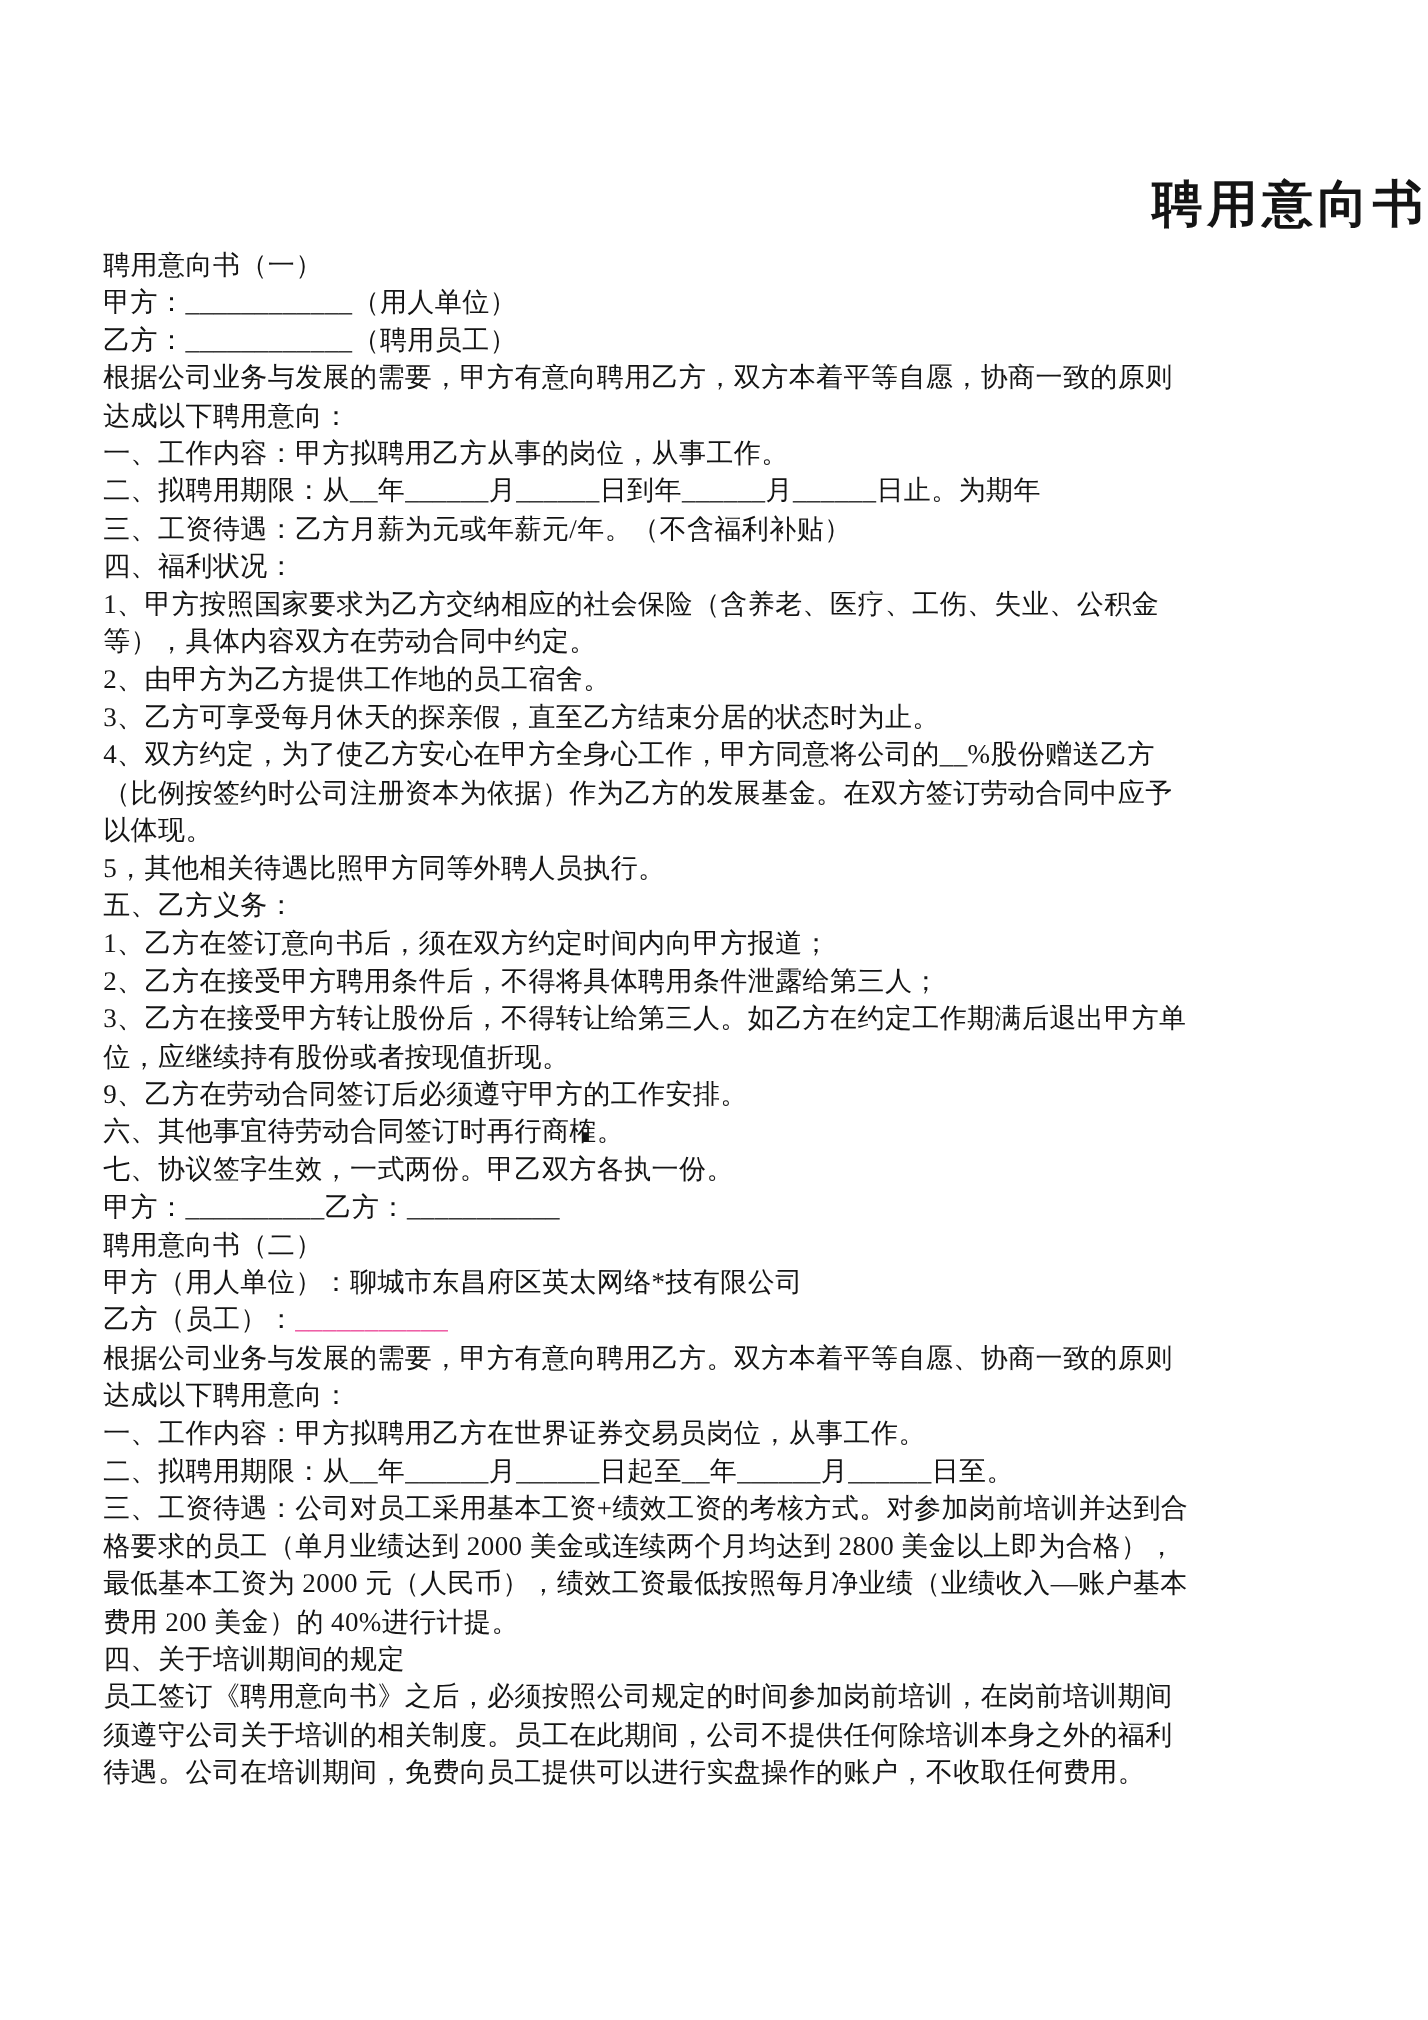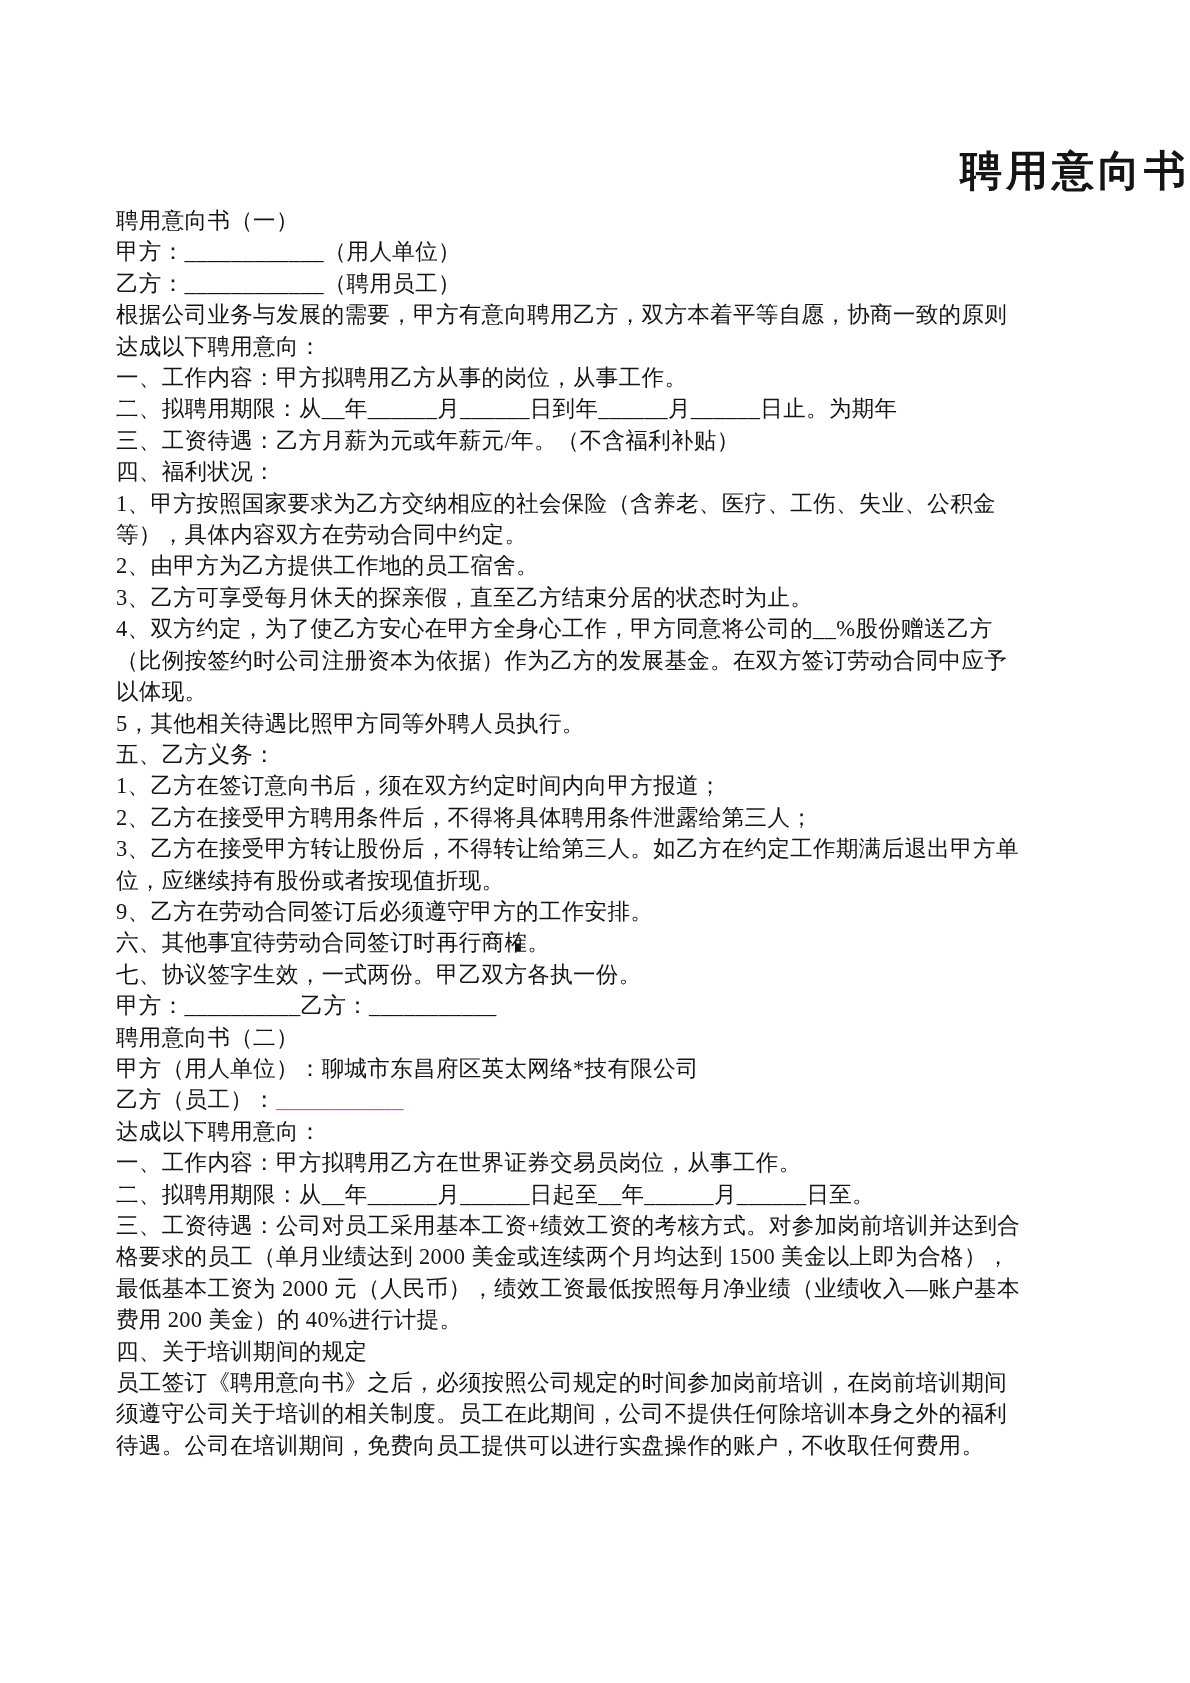--- a/index.html
+++ b/index.html
@@ -20,21 +20,21 @@
     margin: 0;
     padding-top: 146px;
     text-align: right;
     font-size: 42px;
     line-height: 50px;
     font-weight: 700;
     letter-spacing: 4px;
   }
   .doc-body {
     margin-top: 9px;
-    padding: 0 116px;
+    padding: 0 86px;
     font-size: 22.5px;
     line-height: 31.4px;
     letter-spacing: 0.35px;
   }
   .doc-line {
     white-space: nowrap;
   }
   .muted {
     color: #ec4899;
   }
@@ -67,25 +67,26 @@
       <div class="doc-line"><span>2、乙方在接受甲方聘用条件后，不得将具体聘用条件泄露给第三人；</span></div>
       <div class="doc-line"><span>3、乙方在接受甲方转让股份后，不得转让给第三人。如乙方在约定工作期满后退出甲方单</span></div>
       <div class="doc-line"><span>位，应继续持有股份或者按现值折现。</span></div>
       <div class="doc-line"><span>9、乙方在劳动合同签订后必须遵守甲方的工作安排。</span></div>
       <div class="doc-line"><span>六、其他事宜待劳动合同签订时再行商榷。</span></div>
       <div class="doc-line"><span>七、协议签字生效，一式两份。甲乙双方各执一份。</span></div>
       <div class="doc-line"><span>甲方：__________乙方：___________</span></div>
       <div class="doc-line"><span>聘用意向书（二）</span></div>
       <div class="doc-line"><span>甲方（用人单位）：聊城市东昌府区英太网络*技有限公司</span></div>
       <div class="doc-line"><span>乙方（员工）：</span><span class="muted">___________</span></div>
+      <div class="doc-line"><span>根据公司业务与发展的需要，甲方有意向聘用乙方。双方本着平等自愿、协商一致的原则</span></div>
       <div class="doc-line"><span>达成以下聘用意向：</span></div>
       <div class="doc-line"><span>一、工作内容：甲方拟聘用乙方在世界证券交易员岗位，从事工作。</span></div>
       <div class="doc-line"><span>二、拟聘用期限：从__年______月______日起至__年______月______日至。</span></div>
       <div class="doc-line"><span>三、工资待遇：公司对员工采用基本工资+绩效工资的考核方式。对参加岗前培训并达到合</span></div>
-      <div class="doc-line"><span>格要求的员工（单月业绩达到 2000 美金或连续两个月均达到 1500 美金以上即为合格），</span></div>
+      <div class="doc-line"><span>格要求的员工（单月业绩达到 2000 美金或连续两个月均达到 2800 美金以上即为合格），</span></div>
       <div class="doc-line"><span>最低基本工资为 2000 元（人民币），绩效工资最低按照每月净业绩（业绩收入—账户基本</span></div>
       <div class="doc-line"><span>费用 200 美金）的 40%进行计提。</span></div>
       <div class="doc-line"><span>四、关于培训期间的规定</span></div>
       <div class="doc-line"><span>员工签订《聘用意向书》之后，必须按照公司规定的时间参加岗前培训，在岗前培训期间</span></div>
       <div class="doc-line"><span>须遵守公司关于培训的相关制度。员工在此期间，公司不提供任何除培训本身之外的福利</span></div>
       <div class="doc-line"><span>待遇。公司在培训期间，免费向员工提供可以进行实盘操作的账户，不收取任何费用。</span></div>
     </div>
 </div>
 
 </body></html>

